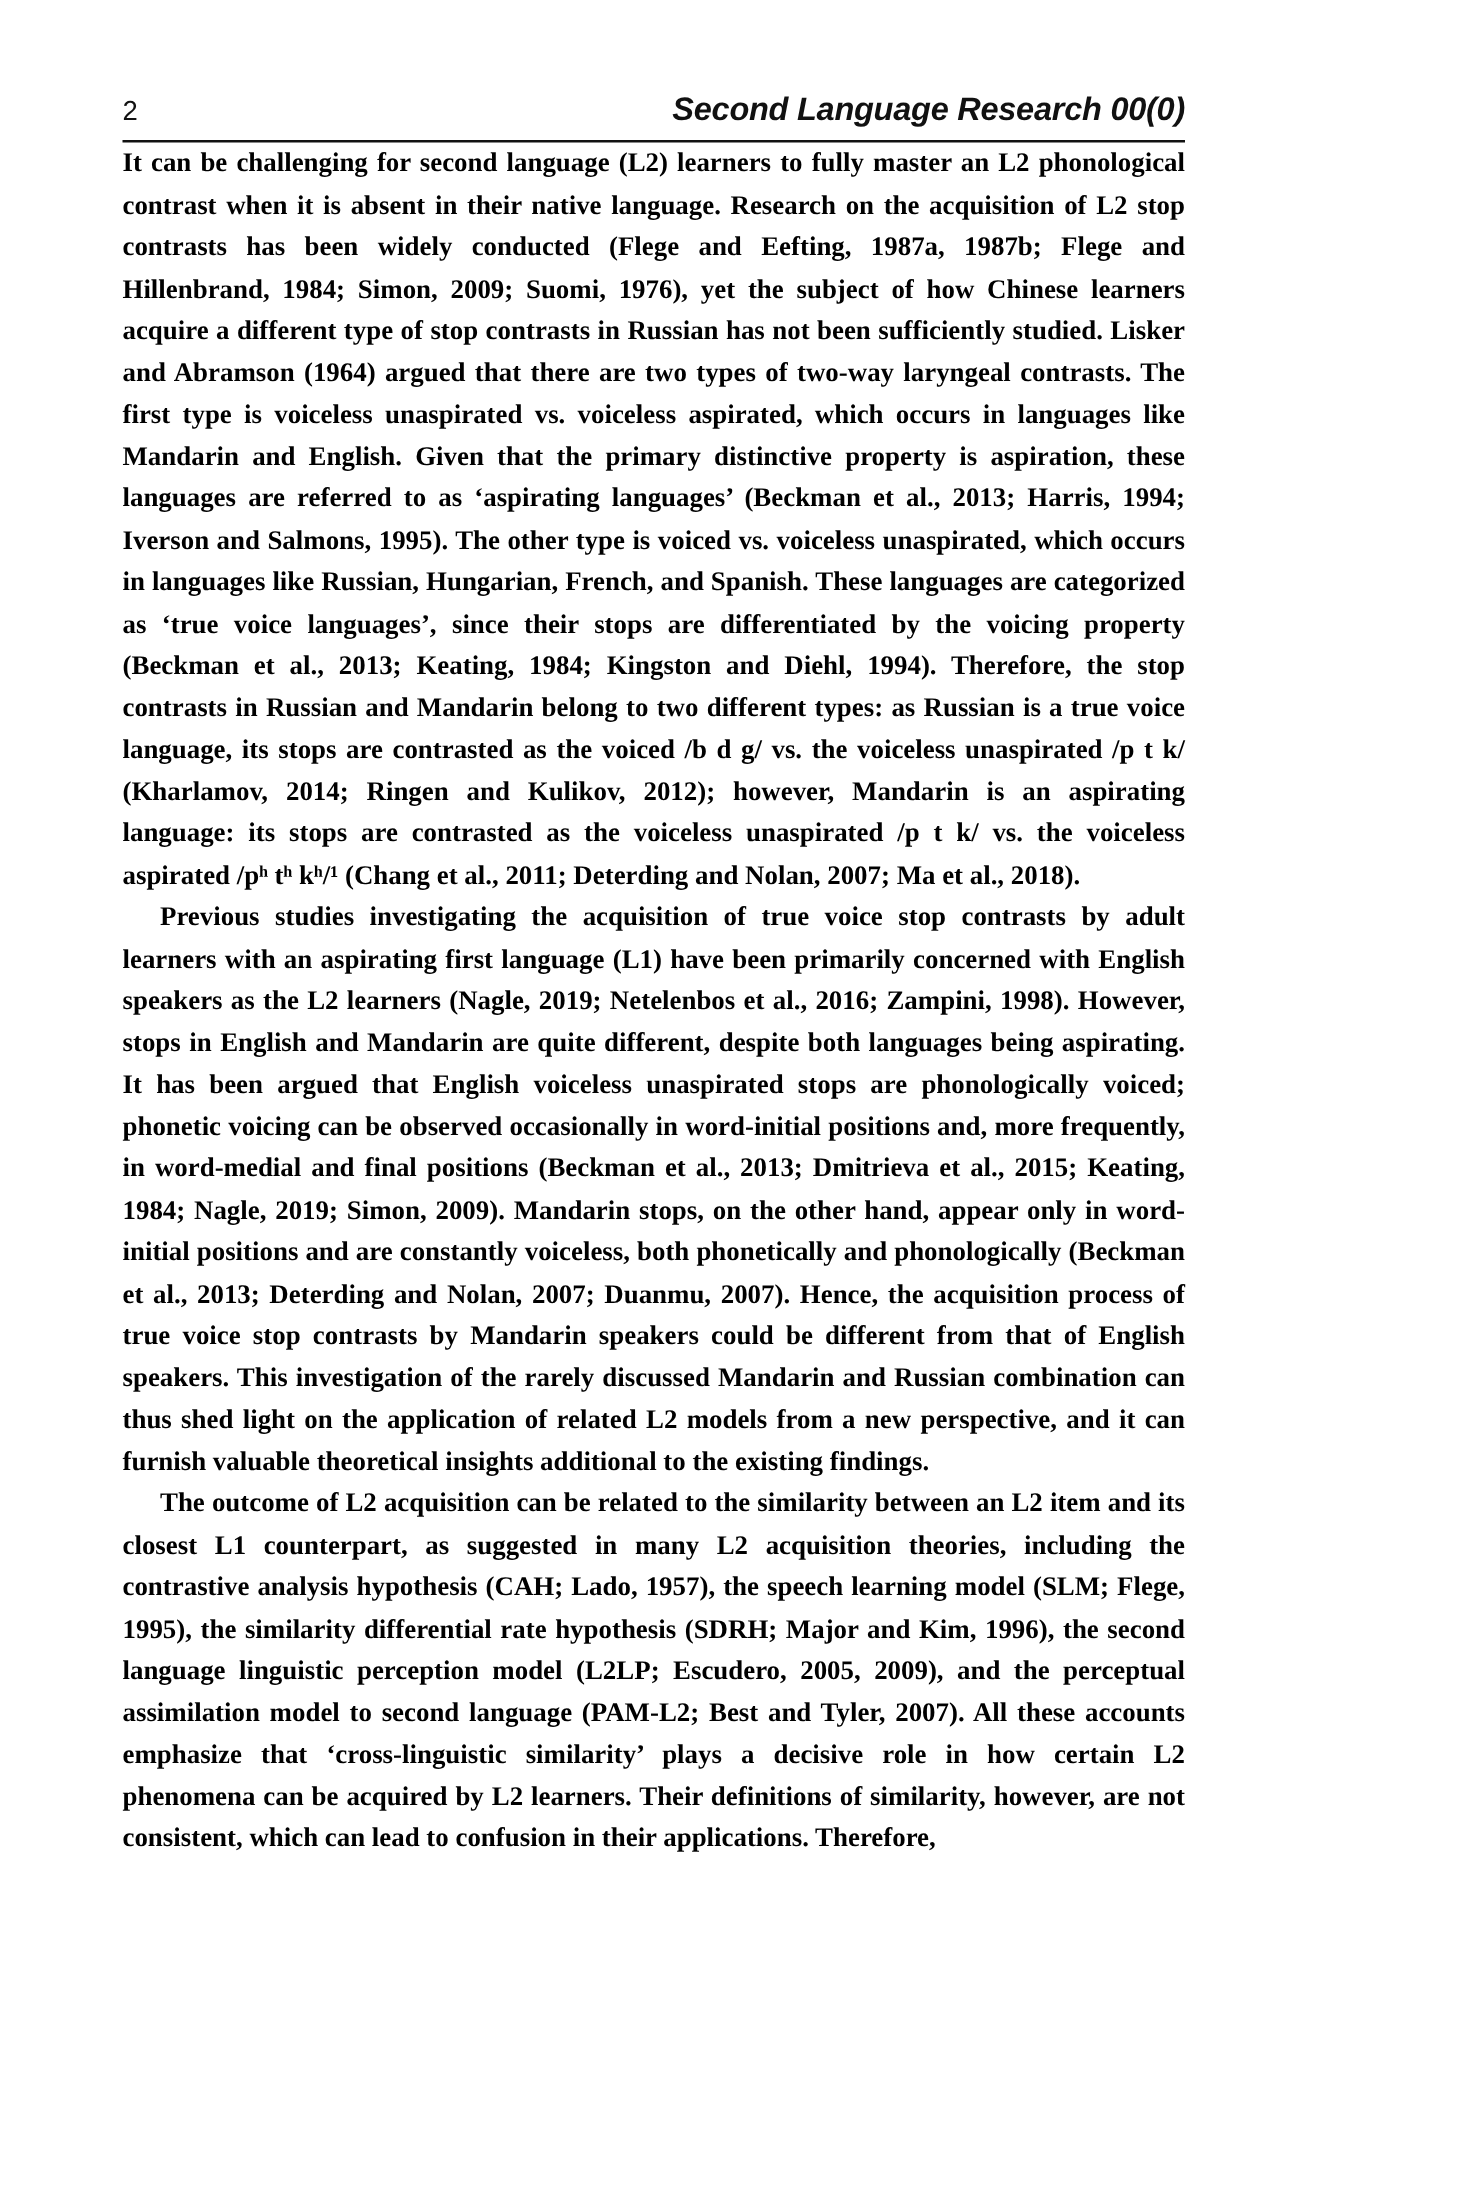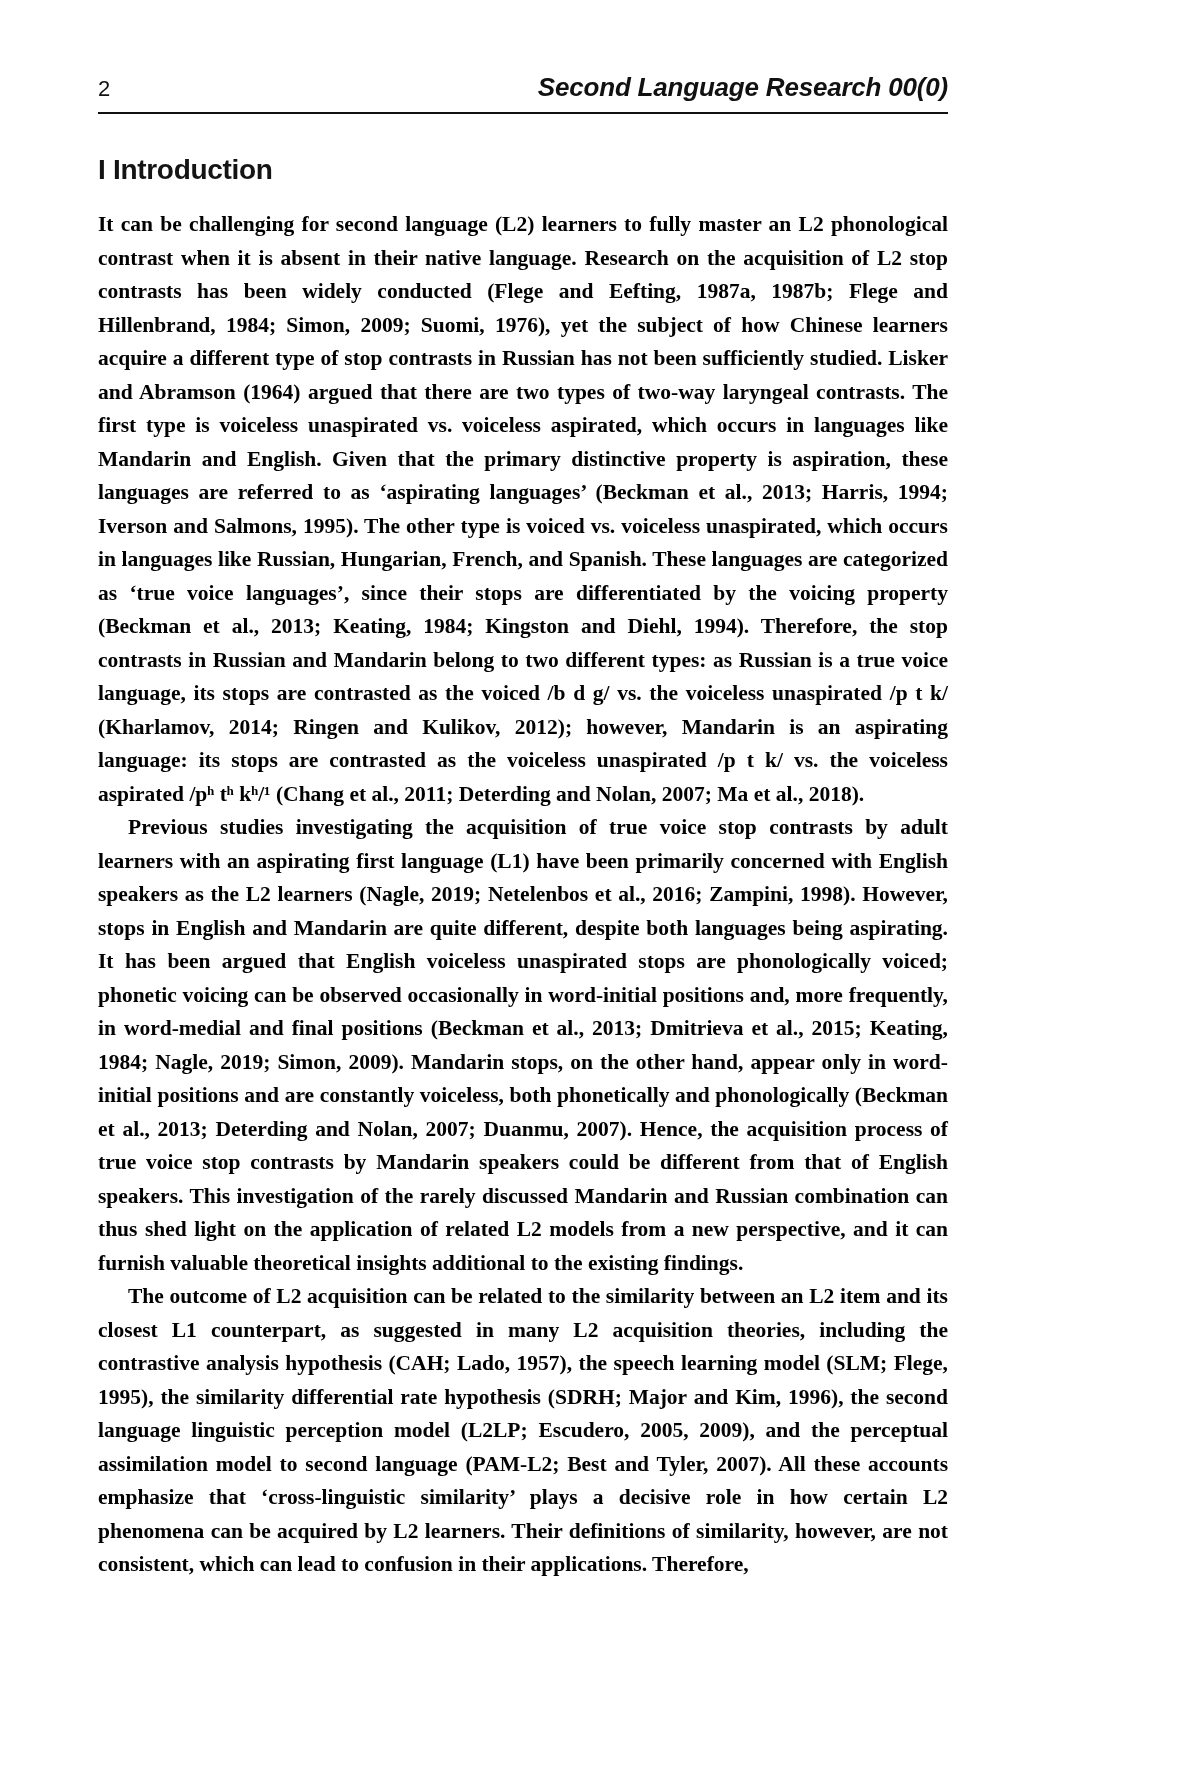--- a/index.html
+++ b/index.html
@@ -60,21 +60,20 @@
 </head>
 <body>
 
 <div class="page">
 
   <div class="running-head">
     <span class="page-number">2</span>
     <span class="journal-title">Second Language Research 00(0)</span>
   </div>
 
-  <h1 class="section-heading">I Introduction</h1>
 
   <div class="body-text">
     <p>It can be challenging for second language (L2) learners to fully master an L2 phonological contrast when it is absent in their native language. Research on the acquisition of L2 stop contrasts has been widely conducted (Flege and Eefting, 1987a, 1987b; Flege and Hillenbrand, 1984; Simon, 2009; Suomi, 1976), yet the subject of how Chinese learners acquire a different type of stop contrasts in Russian has not been sufficiently studied. Lisker and Abramson (1964) argued that there are two types of two-way laryngeal contrasts. The first type is voiceless unaspirated vs. voiceless aspirated, which occurs in languages like Mandarin and English. Given that the primary distinctive property is aspiration, these languages are referred to as ‘aspirating languages’ (Beckman et al., 2013; Harris, 1994; Iverson and Salmons, 1995). The other type is voiced vs. voiceless unaspirated, which occurs in languages like Russian, Hungarian, French, and Spanish. These languages are categorized as ‘true voice languages’, since their stops are differentiated by the voicing property (Beckman et al., 2013; Keating, 1984; Kingston and Diehl, 1994). Therefore, the stop contrasts in Russian and Mandarin belong to two different types: as Russian is a true voice language, its stops are contrasted as the voiced /b d g/ vs. the voiceless unaspirated /p t k/ (Kharlamov, 2014; Ringen and Kulikov, 2012); however, Mandarin is an aspirating language: its stops are contrasted as the voiceless unaspirated /p t k/ vs. the voiceless aspirated /pʰ tʰ kʰ/¹ (Chang et al., 2011; Deterding and Nolan, 2007; Ma et al., 2018).</p>
     <p class="indented">Previous studies investigating the acquisition of true voice stop contrasts by adult learners with an aspirating first language (L1) have been primarily concerned with English speakers as the L2 learners (Nagle, 2019; Netelenbos et al., 2016; Zampini, 1998). However, stops in English and Mandarin are quite different, despite both languages being aspirating. It has been argued that English voiceless unaspirated stops are phonologically voiced; phonetic voicing can be observed occasionally in word-initial positions and, more frequently, in word-medial and final positions (Beckman et al., 2013; Dmitrieva et al., 2015; Keating, 1984; Nagle, 2019; Simon, 2009). Mandarin stops, on the other hand, appear only in word-initial positions and are constantly voiceless, both phonetically and phonologically (Beckman et al., 2013; Deterding and Nolan, 2007; Duanmu, 2007). Hence, the acquisition process of true voice stop contrasts by Mandarin speakers could be different from that of English speakers. This investigation of the rarely discussed Mandarin and Russian combination can thus shed light on the application of related L2 models from a new perspective, and it can furnish valuable theoretical insights additional to the existing findings.</p>
     <p class="indented">The outcome of L2 acquisition can be related to the similarity between an L2 item and its closest L1 counterpart, as suggested in many L2 acquisition theories, including the contrastive analysis hypothesis (CAH; Lado, 1957), the speech learning model (SLM; Flege, 1995), the similarity differential rate hypothesis (SDRH; Major and Kim, 1996), the second language linguistic perception model (L2LP; Escudero, 2005, 2009), and the perceptual assimilation model to second language (PAM-L2; Best and Tyler, 2007). All these accounts emphasize that ‘cross-linguistic similarity’ plays a decisive role in how certain L2 phenomena can be acquired by L2 learners. Their definitions of similarity, however, are not consistent, which can lead to confusion in their applications. Therefore,</p>
   </div>
 
 </div>
 
 </body></html>

